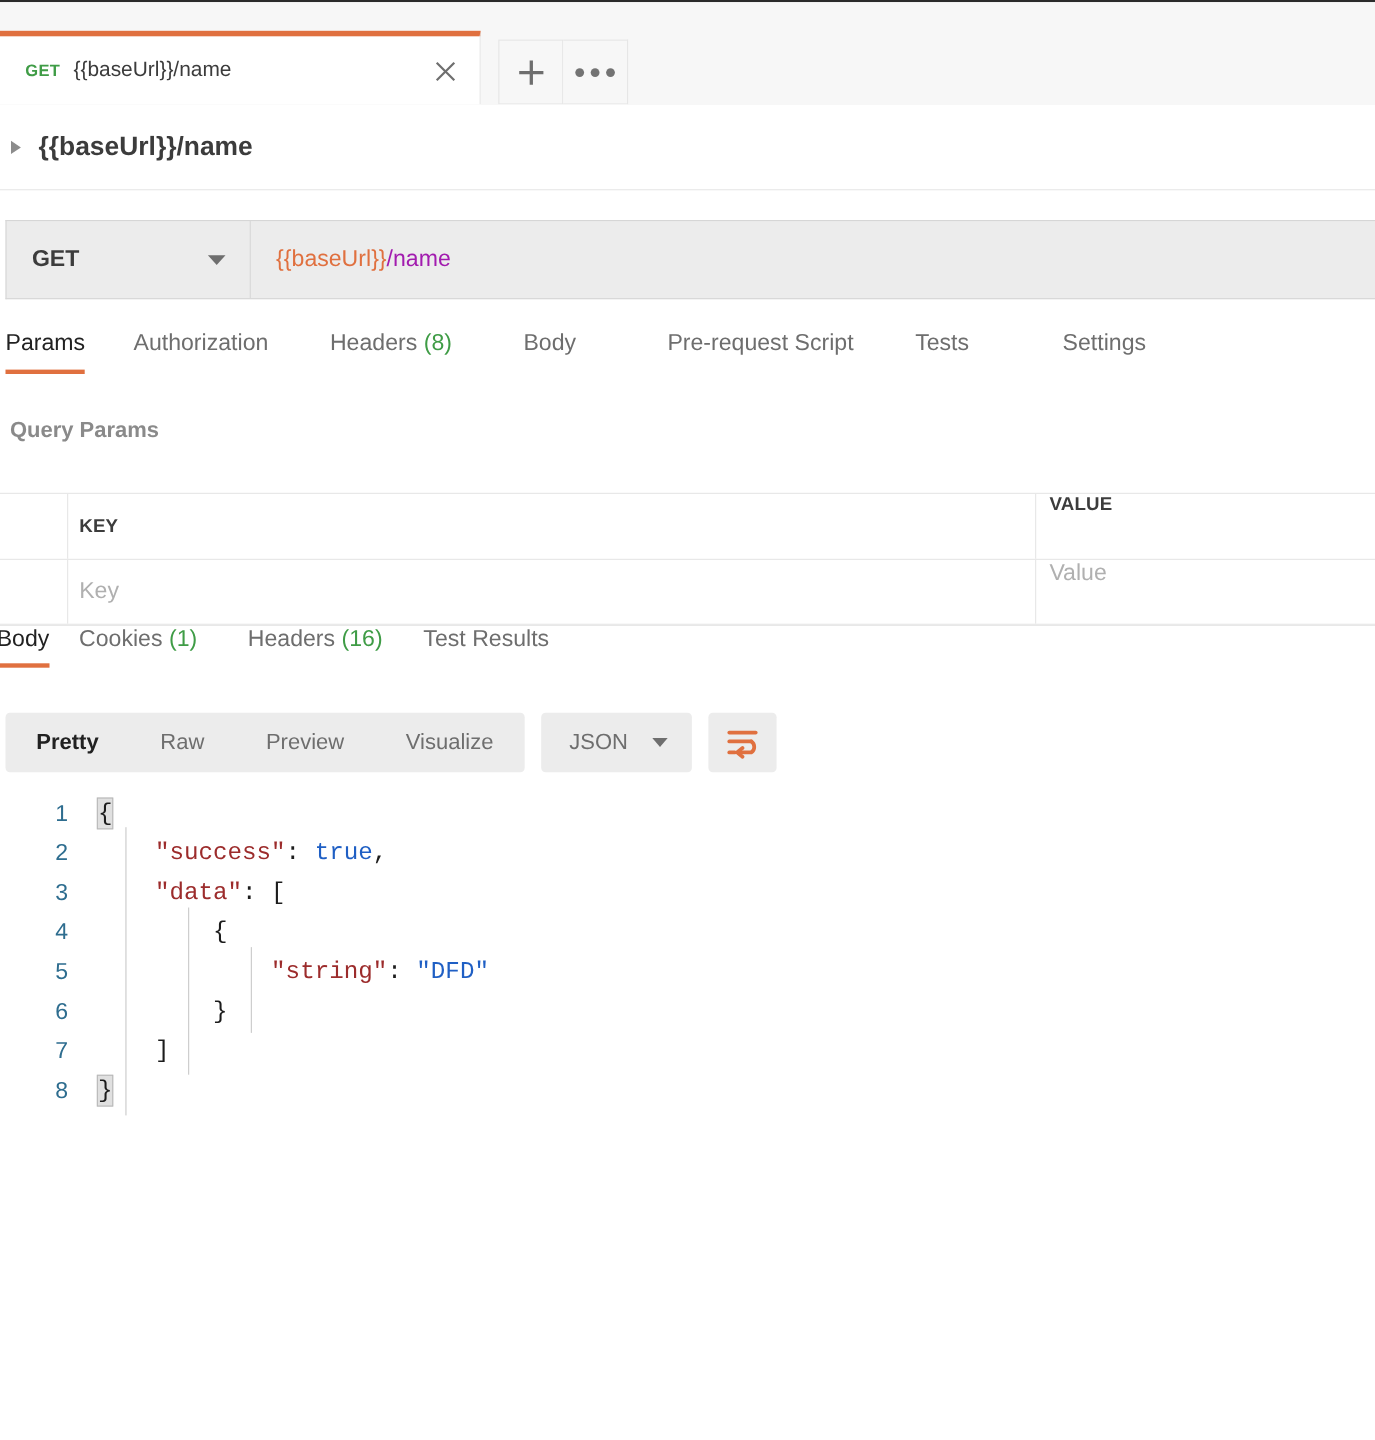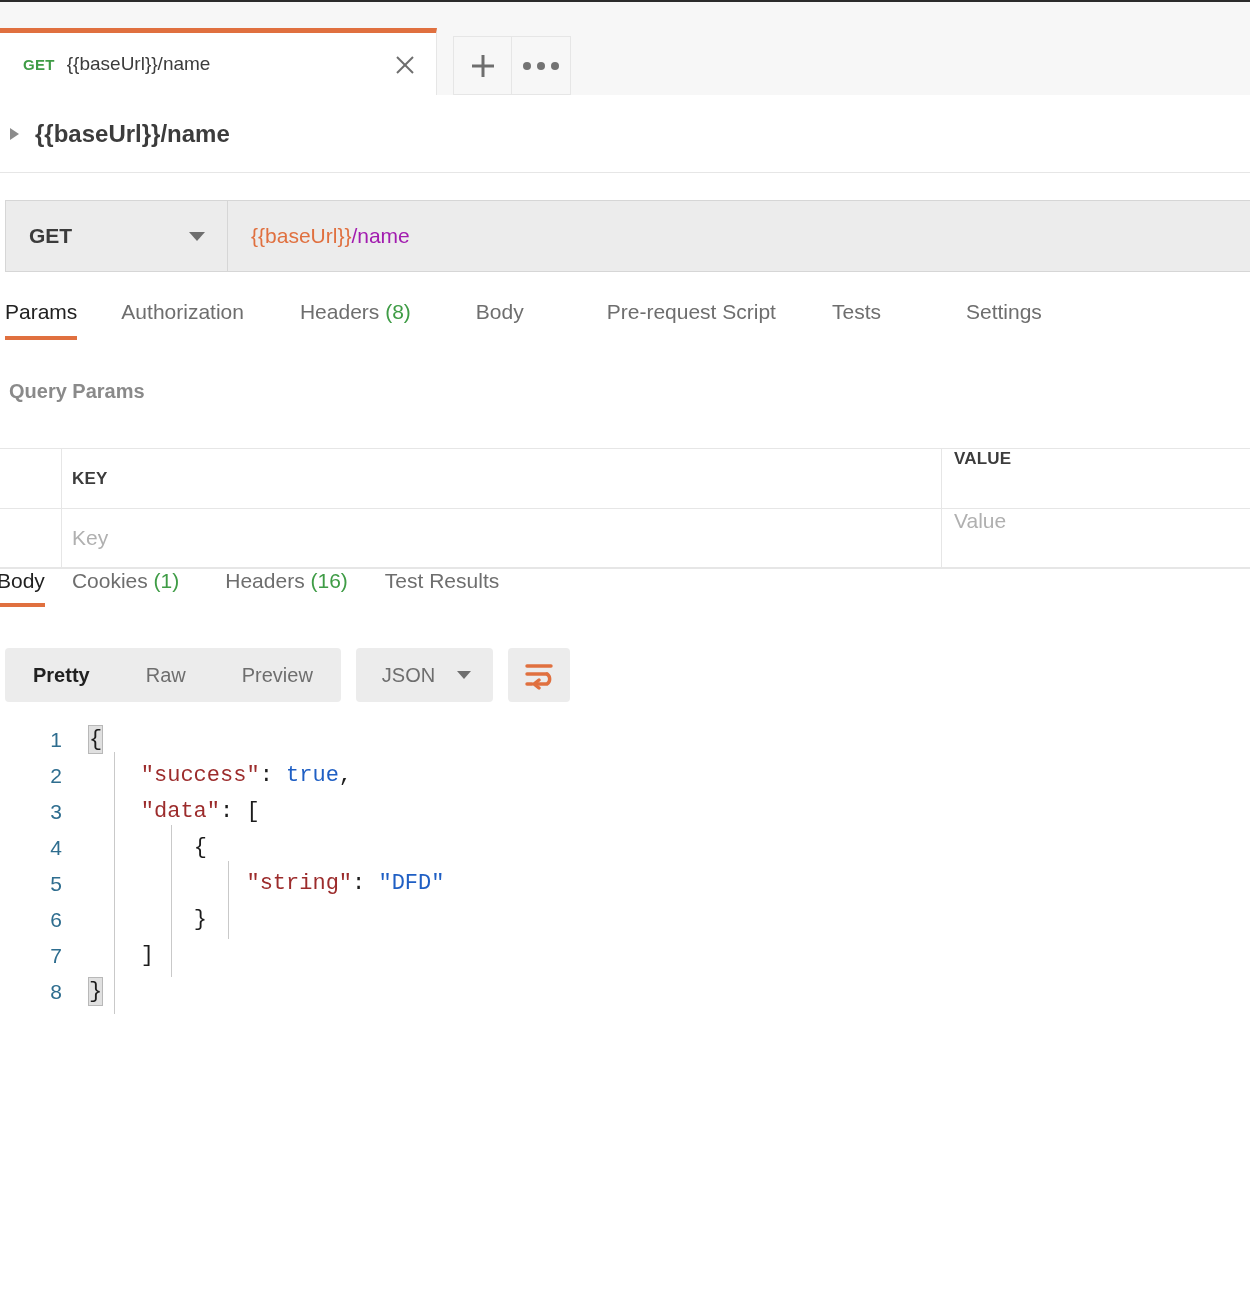--- a/index.html
+++ b/index.html
@@ -449,20 +449,23 @@
   <div class="seg-group">
     <div class="seg active">
       <span>Pretty</span>
     </div>
     <div class="seg">
       <span>Raw</span>
     </div>
     <div class="seg">
       <span>Preview</span>
     </div>
+    <div class="seg">
+      <span>Visualize</span>
+    </div>
   </div>
 
   <div class="fmt-select">
     <span class="fmt-label">JSON</span>
     <span class="caret-down-sm"></span>
   </div>
 
   <div class="wrap-btn">
     <svg width="32" height="30" viewBox="0 0 32 30" aria-hidden="true">
       <line x1="4" y1="6" x2="28" y2="6" stroke="#e0703f" stroke-width="3.4" stroke-linecap="round"></line>

